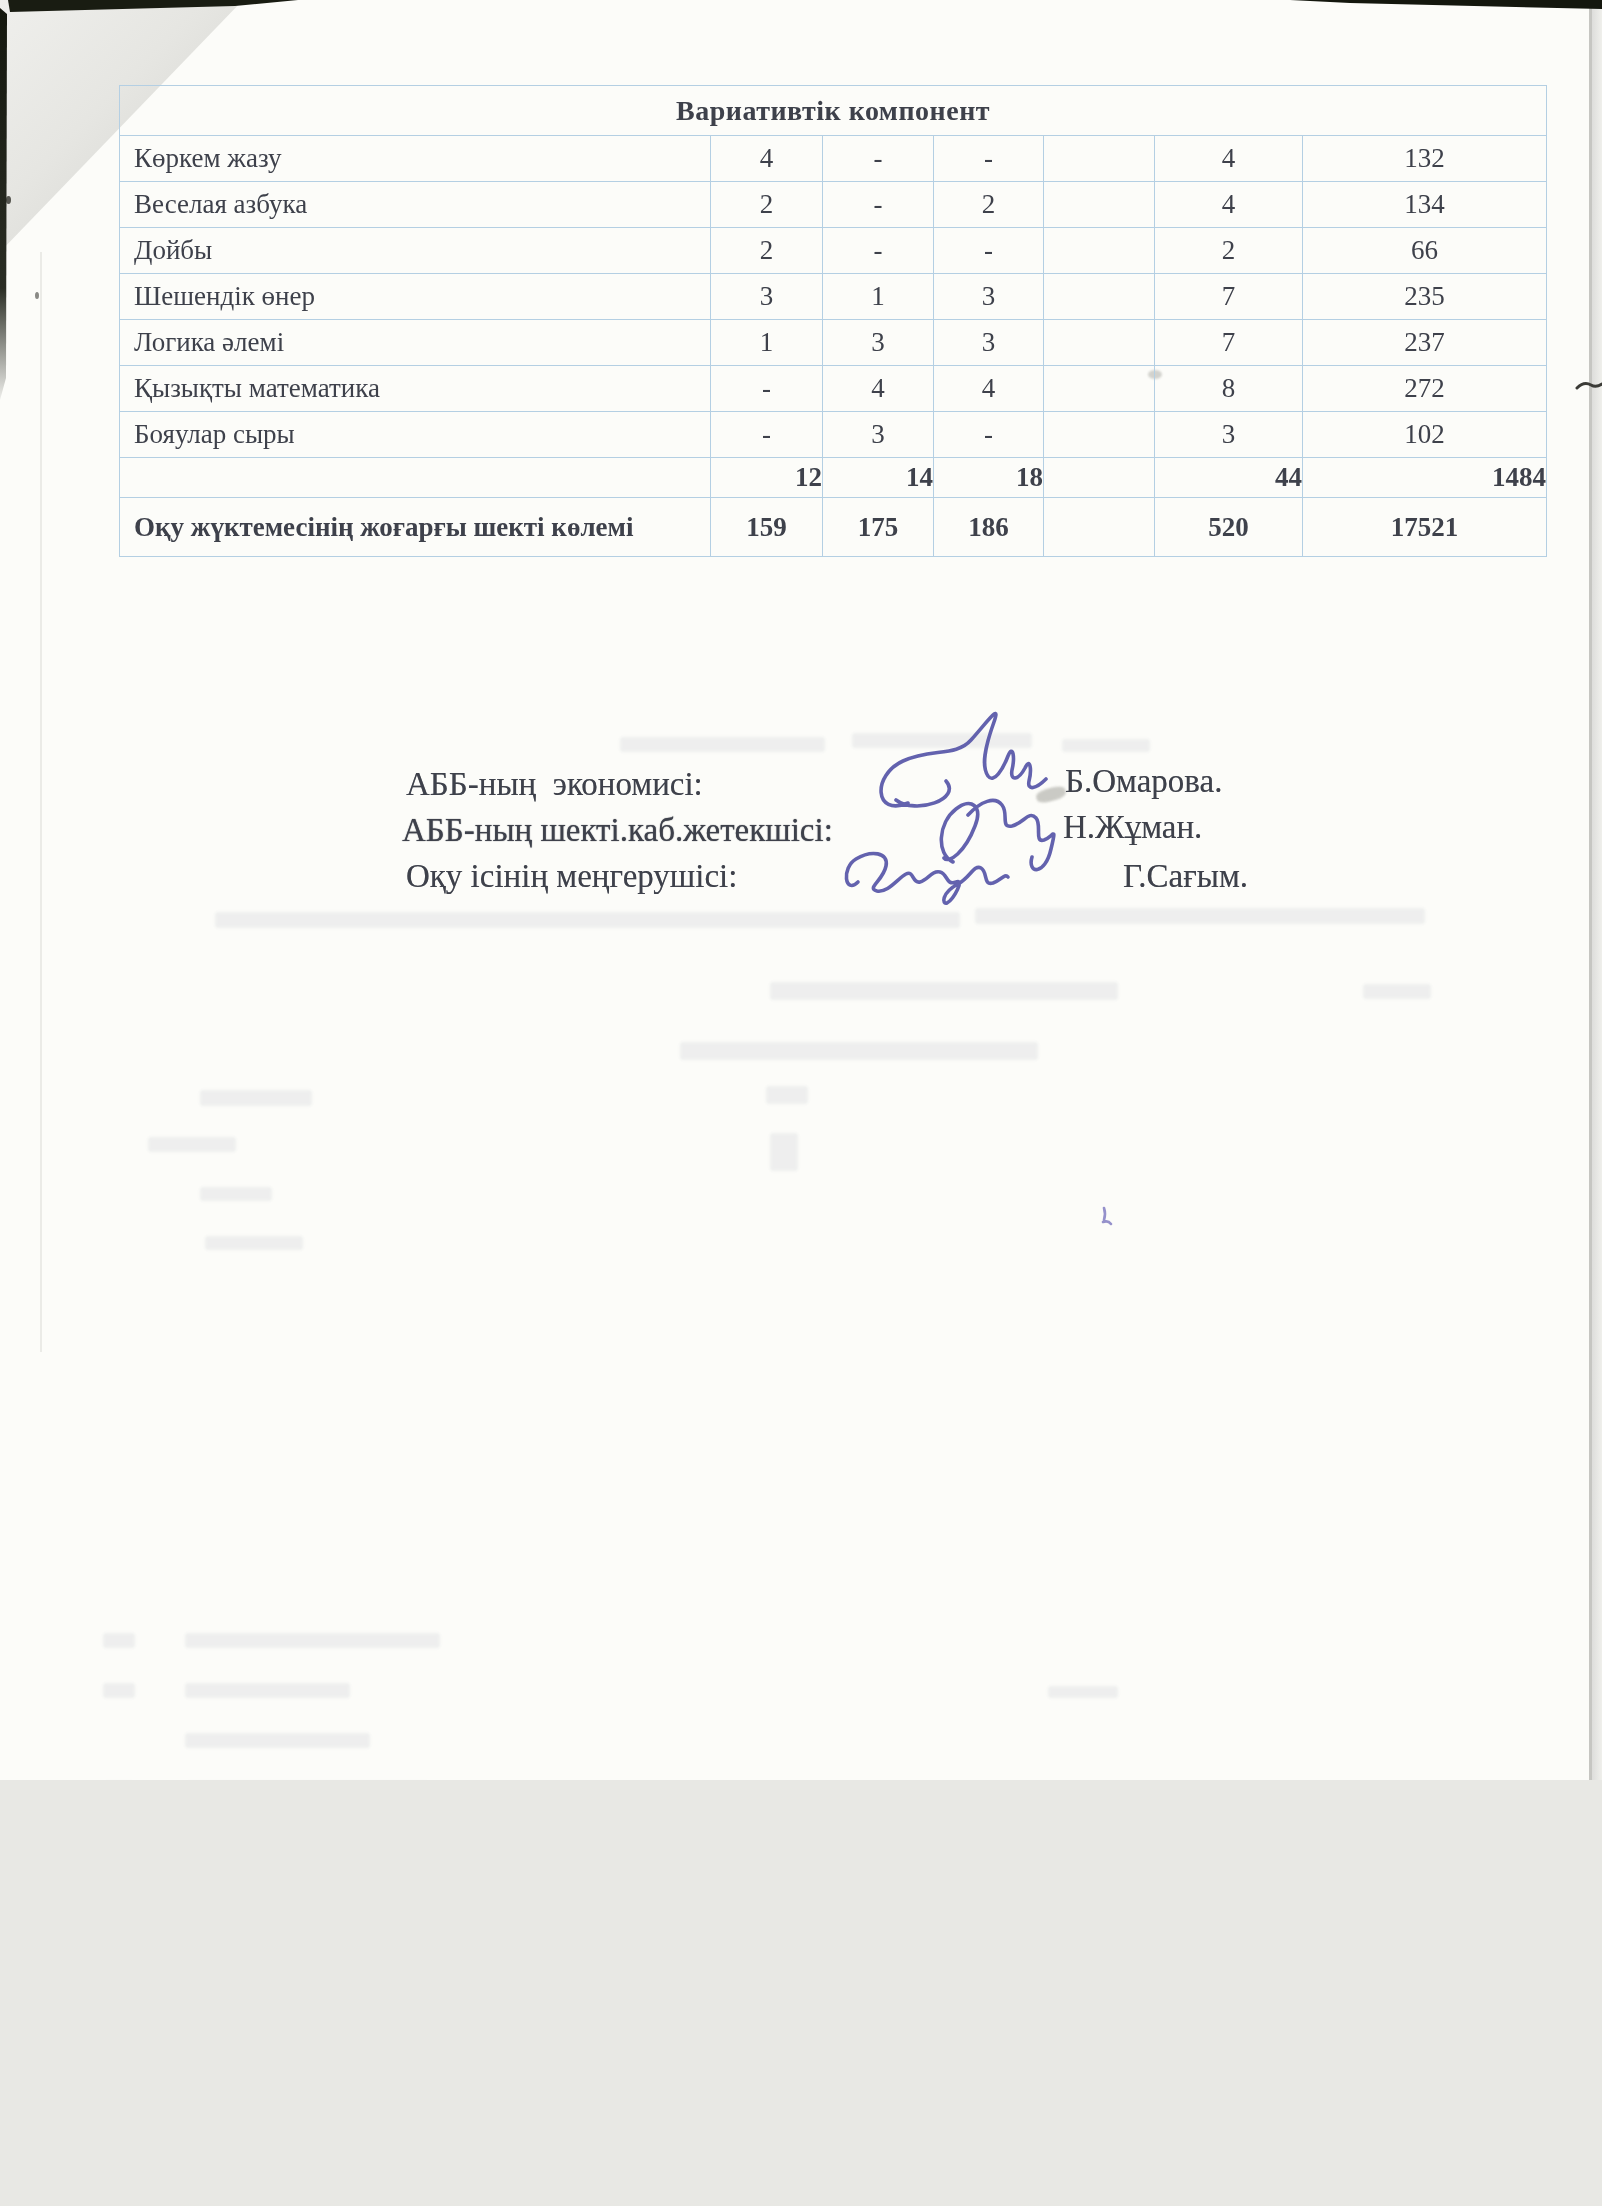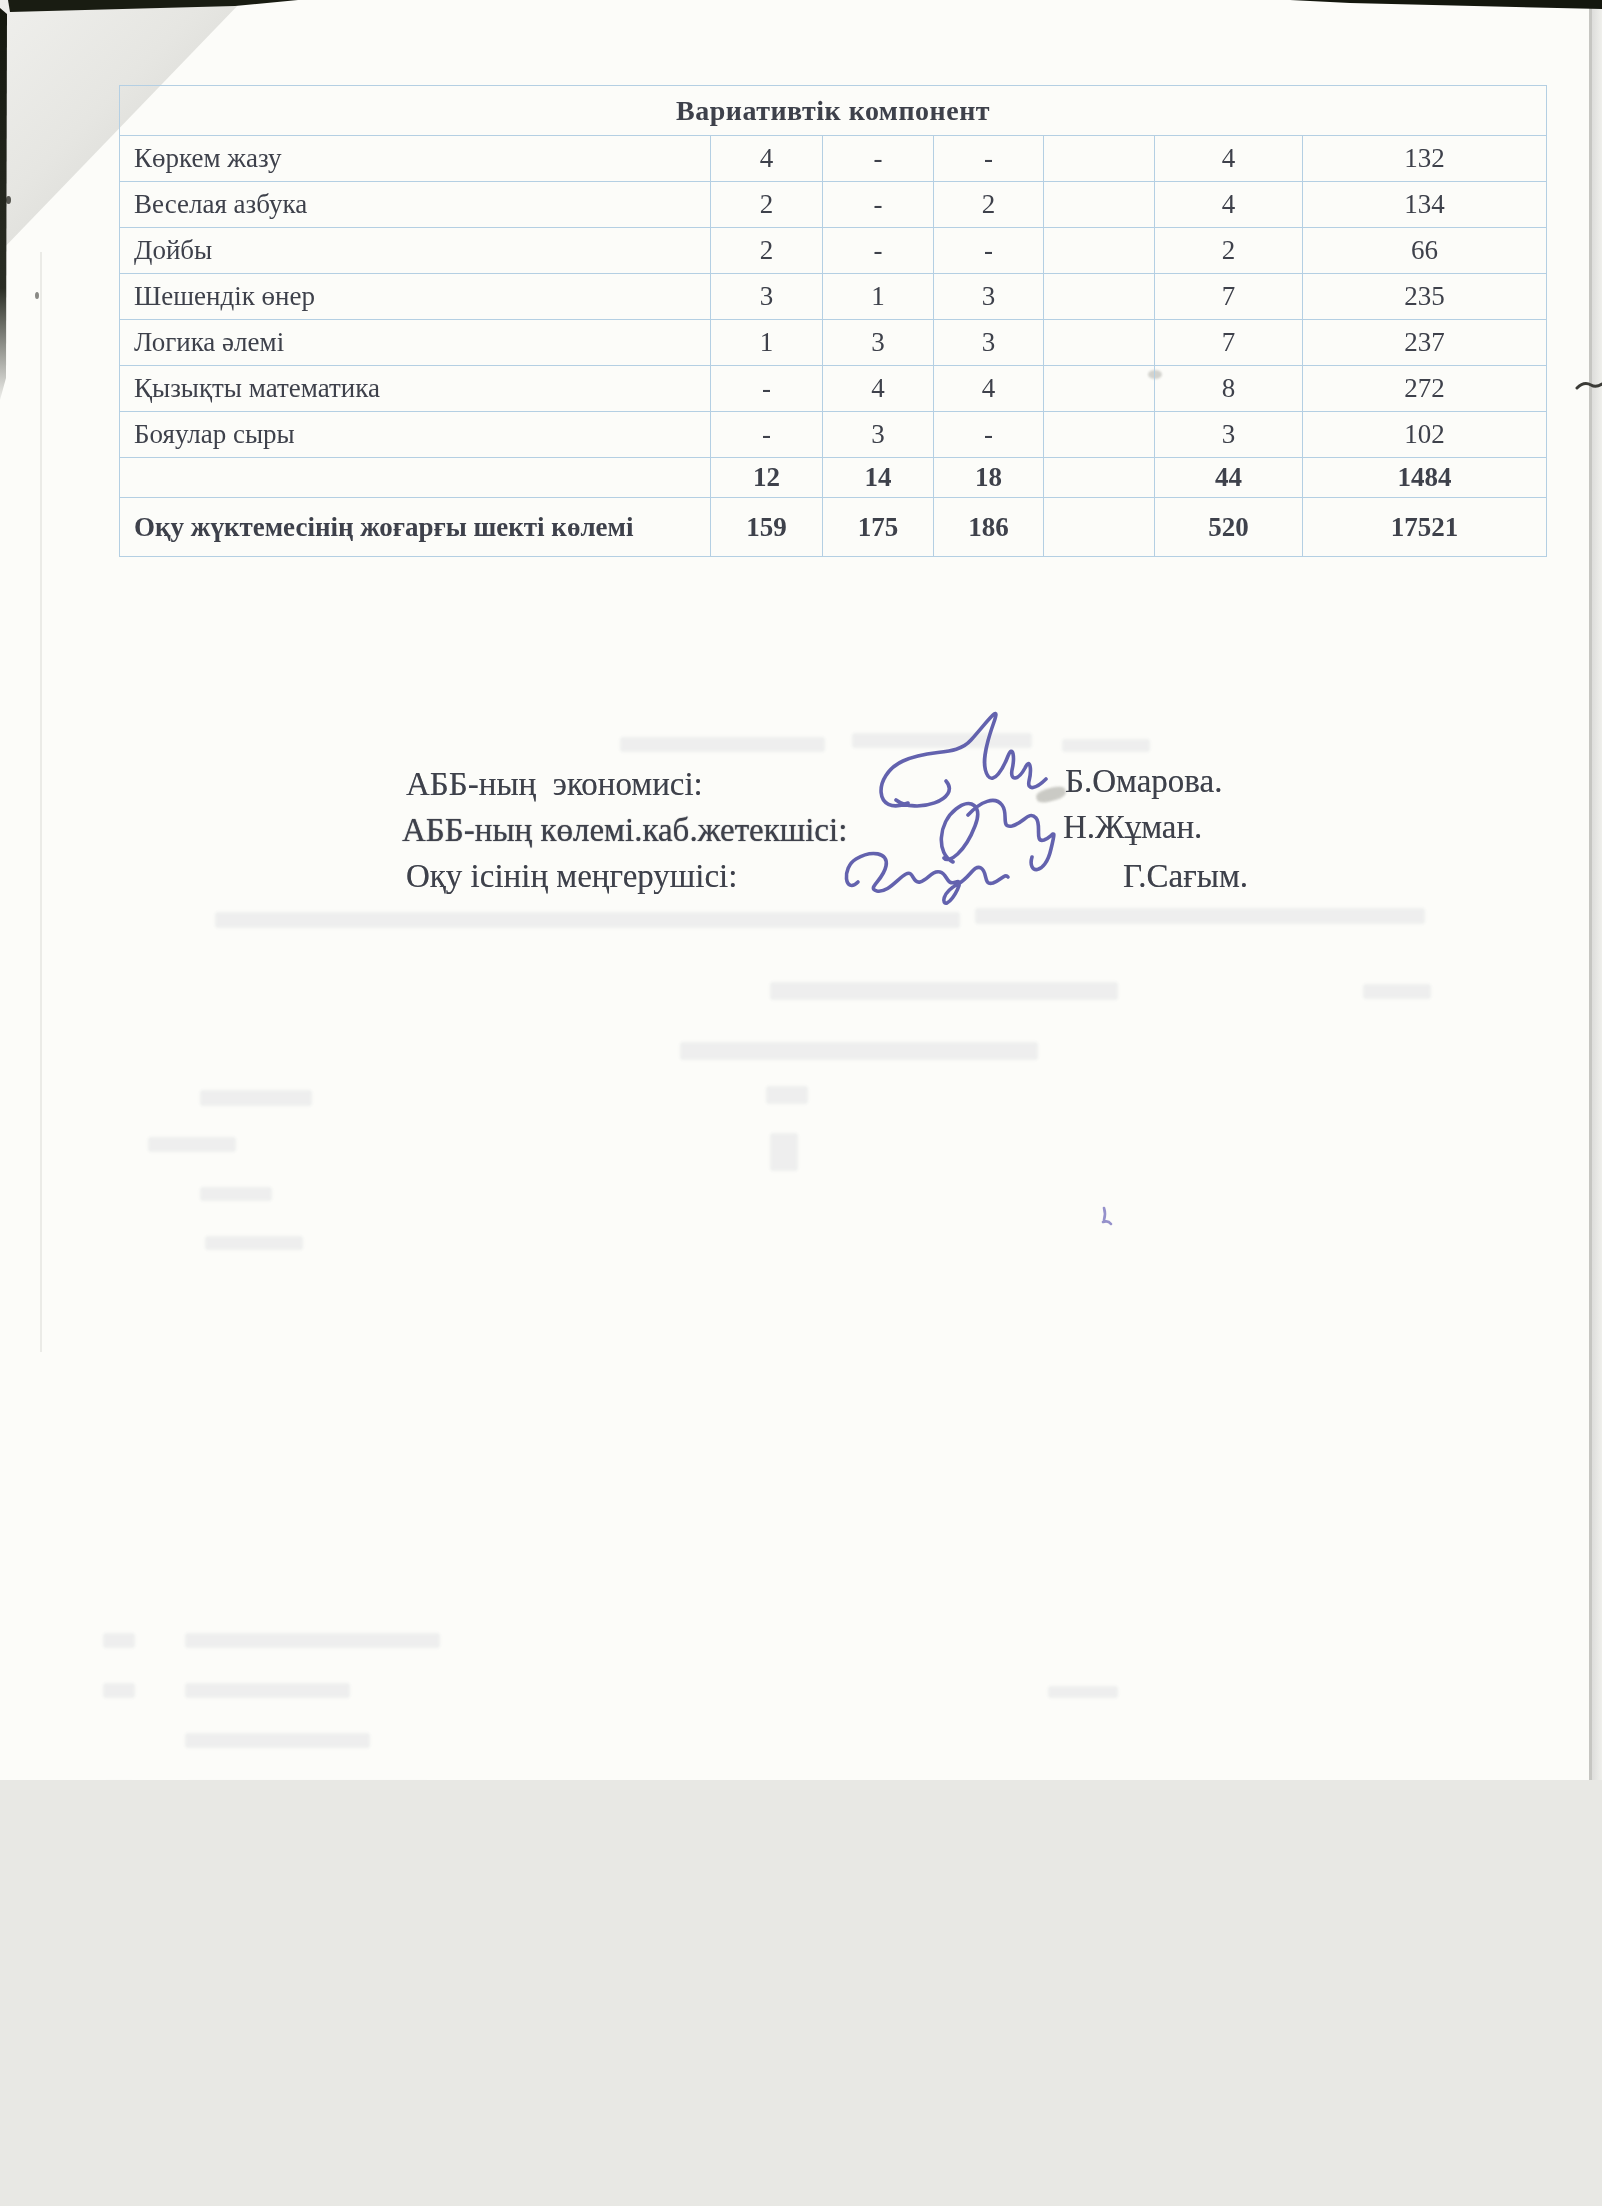--- a/index.html
+++ b/index.html
@@ -65,21 +65,21 @@
     padding:0;vertical-align:middle;
     overflow:hidden;white-space:nowrap;
   }
   table.curr th.hdr{
     height:49px;font-weight:bold;font-size:28px;text-align:center;
     letter-spacing:.5px;
   }
   table.curr td.name-cell{text-align:left;padding-left:14px;}
   table.curr td.num-cell{text-align:center;}
   table.curr tr.subject td{height:45px;}
-  table.curr tr.total td{height:39px;font-weight:bold;}
+  table.curr tr.total td{height:39px;font-weight:bold;text-align:right;}
   table.curr tr.max td{height:58px;font-weight:bold;}
 
   
   .sig-label,.sig-name{
     position:absolute;font-size:33px;white-space:pre;z-index:5;
     color:var(--text,#3e414b);
     text-shadow:0 0 .6px rgba(62,65,75,.55);
   }
   .sig-label.heavy{text-shadow:0 0 1.1px rgba(62,65,75,.9);}
 
@@ -215,21 +215,21 @@
           <td class="num-cell">520</td>
           <td class="num-cell">17521</td>
         </tr>
       </tbody>
   </table>
 
   <div>
     <span class="sig-label" style="left:406px;top:766px;">АББ-ның  экономисі:</span>
     <span class="sig-name" style="left:1065px;top:763px;">Б.Омарова.</span>
 
-    <span class="sig-label heavy" style="left:402px;top:812px;">АББ-ның көлемі.каб.жетекшісі:</span>
+    <span class="sig-label heavy" style="left:402px;top:812px;">АББ-ның шекті.каб.жетекшісі:</span>
     <span class="sig-name" style="left:1063px;top:809px;text-align:right;">Н.Жұман.</span>
 
     <span class="sig-label" style="left:406px;top:858px;">Оқу ісінің меңгерушісі:</span>
     <span class="sig-name" style="left:1075px;top:858px;margin-left:48px;">Г.Сағым.</span>
   </div>
 
   <svg class="ink-svg" viewBox="0 0 1602 2206">
 
     <path class="ink" d="
       M 908 803 C 874 817, 872 775, 903 761

